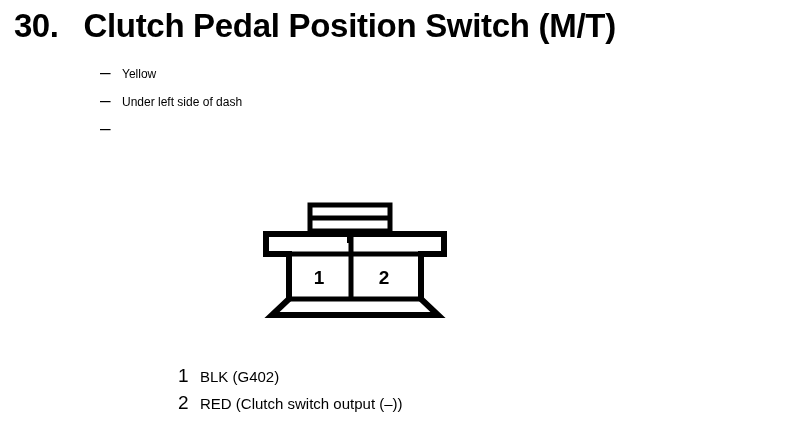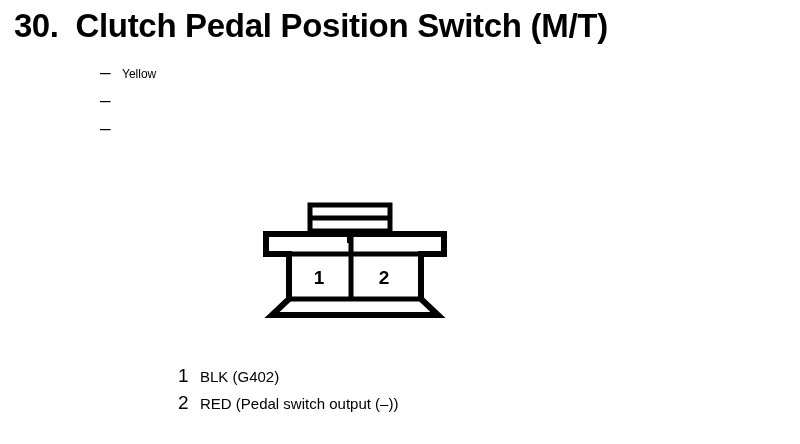--- a/index.html
+++ b/index.html
@@ -38,21 +38,21 @@
     font-size: 33px;
     font-weight: bold;
     letter-spacing: -0.5px;
     line-height: 1;
   }
   .title-text {
     font-size: 33px;
     font-weight: bold;
     letter-spacing: -0.3px;
     line-height: 1;
-    margin-left: 17px;
+    margin-left: 25px;
   }
 
   
   .bullet-list {
     position: absolute;
     left: 100px;
     top: 62px;
     width: 600px;
   }
   .bullet-item {
@@ -127,20 +127,21 @@
 
   <div class="bullet-list">
 
     <div class="bullet-item">
       <span class="bullet-dash">–</span>
       <span class="bullet-label">Yellow</span>
     </div>
 
     <div class="bullet-item">
       <span class="bullet-dash">–</span>
+      <span class="bullet-label">Under left side of dash</span>
     </div>
 
     <div class="bullet-item">
       <span class="bullet-dash">–</span>
     </div>
 
   </div>
 
   <div class="connector-wrap">
     <svg class="connector-svg" viewBox="0 0 200 128" xmlns="http://www.w3.org/2000/svg">
@@ -176,18 +177,18 @@
 
   <div class="legend">
 
     <div class="legend-row">
       <span class="legend-num">1</span>
       <span class="legend-desc">BLK (G402)</span>
     </div>
 
     <div class="legend-row">
       <span class="legend-num">2</span>
-      <span class="legend-desc">RED (Pedal switch output (–))</span>
+      <span class="legend-desc">RED (Clutch switch output (–))</span>
     </div>
 
   </div>
 
 </div>
 
 </body></html>

